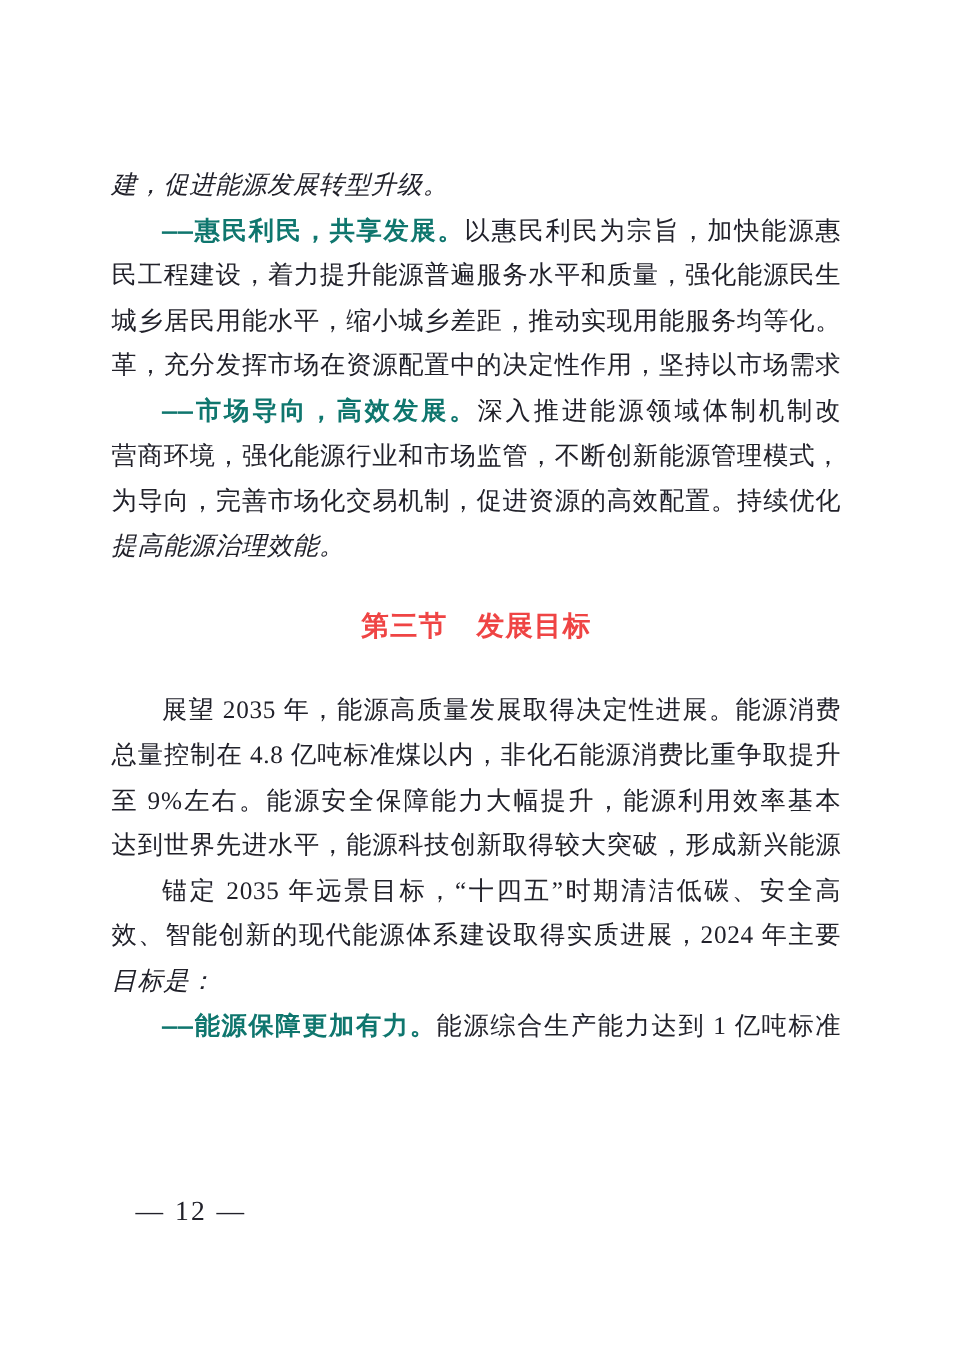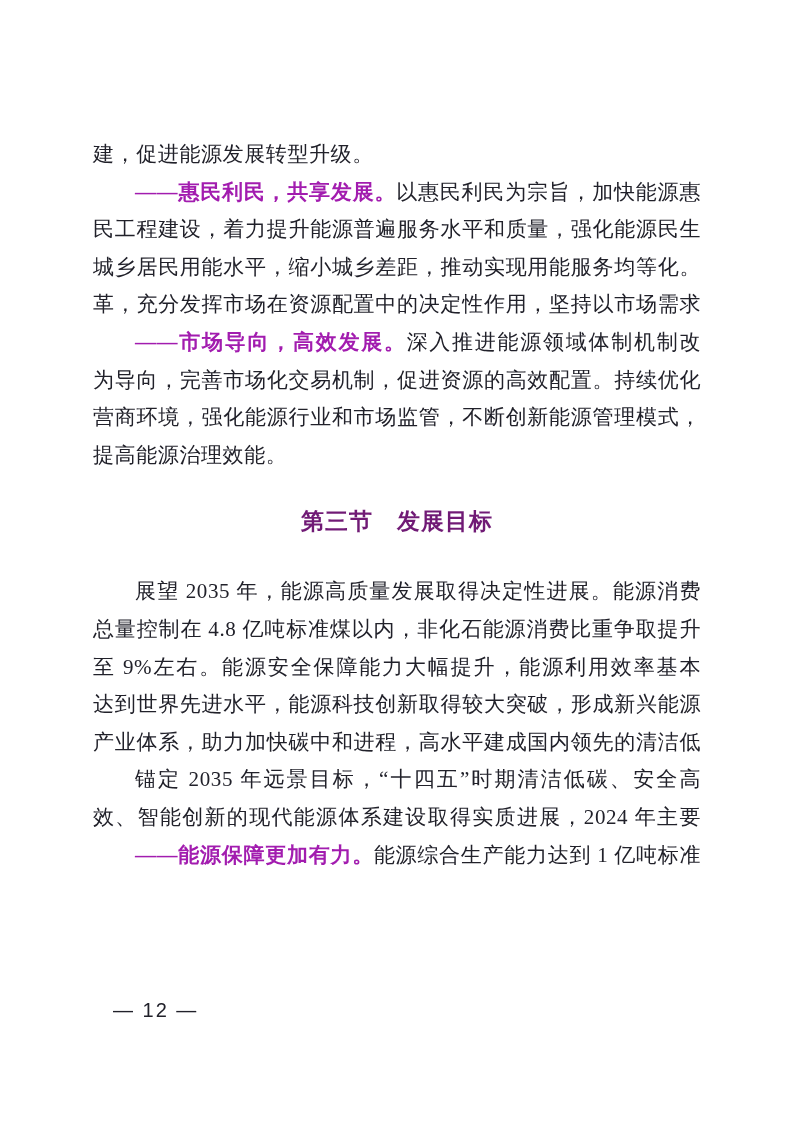--- a/index.html
+++ b/index.html
@@ -32,79 +32,80 @@
   }
   .j {
     text-align: justify;
     text-align-last: justify;
     text-justify: inter-character;
     white-space: normal;
   }
   .l {
     text-align: right;
     text-align-last: left;
+    font-style: italic;
   }
   .indent {
     text-indent: 42px;
   }
   .lead {
     font-weight: 700;
-    font-family: Liberation Serif, serif;
-    color: #a21caf;
+    font-family: Liberation Mono, monospace;
+    color: #0f766e;
   }
   .section-heading {
     margin-top: 31px;
     margin-bottom: 36px;
     height: 32px;
     line-height: 32px;
     text-align: center;
     font-size: 23px;
     font-weight: 700;
     font-family: "Liberation Sans", sans-serif;
     letter-spacing: 1px;
-    color: #701a75;
+    color: #ef4444;
   }
   .page-number {
     position: absolute;
     left: 113px;
     top: 998px;
-    font-size: 20px;
+    font-size: 23px;
     line-height: 24px;
     letter-spacing: 2px;
-    font-family: Liberation Sans, sans-serif;
+    font-family: Liberation Serif, serif;
     color: #21212a;
   }
 </style>
 </head>
 <body>
 
 <div class="page">
   <div class="content">
 
     <div>
       <div class="line l"><span>建，促进能源发展转型升级。</span></div>
       <div class="line j indent"><span class="lead">——惠民利民，共享发展。</span><span>以惠民利民为宗旨，加快能源惠</span></div>
       <div class="line j"><span>民工程建设，着力提升能源普遍服务水平和质量，强化能源民生</span></div>
       <div class="line j"><span>城乡居民用能水平，缩小城乡差距，推动实现用能服务均等化。</span></div>
       <div class="line j"><span>革，充分发挥市场在资源配置中的决定性作用，坚持以市场需求</span></div>
       <div class="line j indent"><span class="lead">——市场导向，高效发展。</span><span>深入推进能源领域体制机制改</span></div>
+      <div class="line j"><span>营商环境，强化能源行业和市场监管，不断创新能源管理模式，</span></div>
       <div class="line j"><span>为导向，完善市场化交易机制，促进资源的高效配置。持续优化</span></div>
-      <div class="line j"><span>营商环境，强化能源行业和市场监管，不断创新能源管理模式，</span></div>
       <div class="line l"><span>提高能源治理效能。</span></div>
     </div>
 
     <div class="section-heading">第三节　发展目标</div>
 
     <div>
       <div class="line j indent"><span>展望 2035 年，能源高质量发展取得决定性进展。能源消费</span></div>
       <div class="line j"><span>总量控制在 4.8 亿吨标准煤以内，非化石能源消费比重争取提升</span></div>
       <div class="line j"><span>至 9%左右。能源安全保障能力大幅提升，能源利用效率基本</span></div>
       <div class="line j"><span>达到世界先进水平，能源科技创新取得较大突破，形成新兴能源</span></div>
-      <div class="line j"><span>产业体系，助力加快碳中和进程，高水平建成国内领先的清洁低</span></div>
       <div class="line j indent"><span>锚定 2035 年远景目标，“十四五”时期清洁低碳、安全高</span></div>
       <div class="line j"><span>效、智能创新的现代能源体系建设取得实质进展，2024 年主要</span></div>
+      <div class="line l"><span>目标是：</span></div>
       <div class="line j indent"><span class="lead">——能源保障更加有力。</span><span>能源综合生产能力达到 1 亿吨标准</span></div>
     </div>
 
   </div>
 
   <div class="page-number">— 12 —</div>
 </div>
 
 </body></html>

